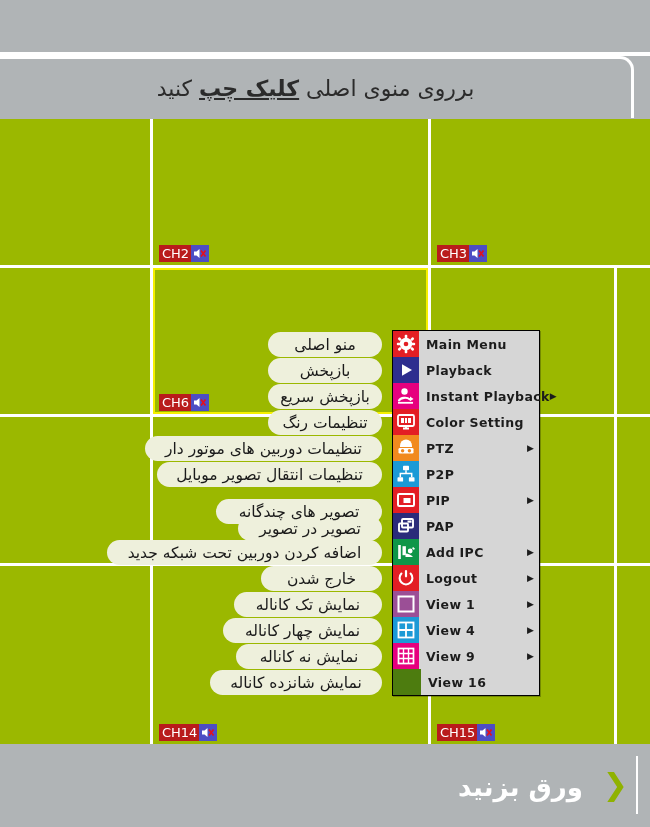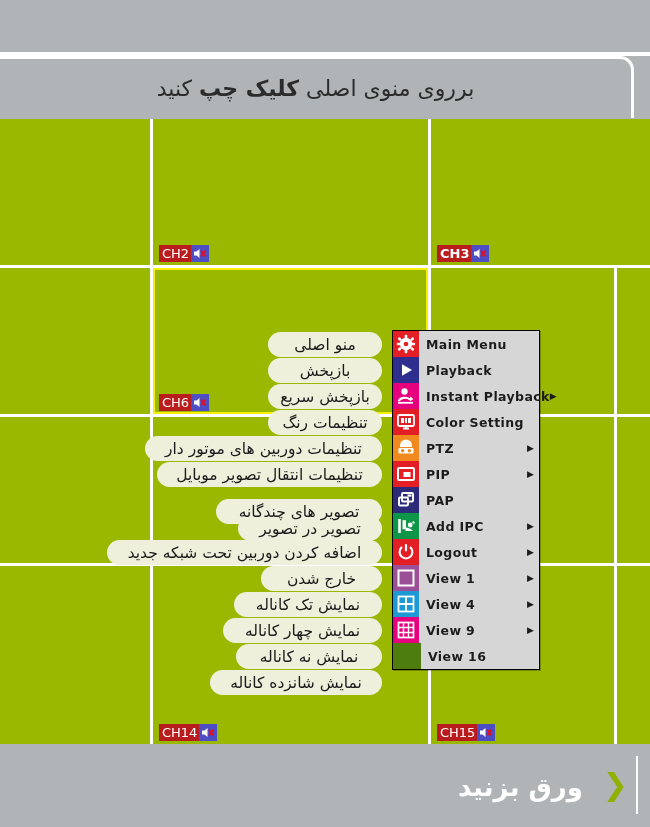--- a/index.html
+++ b/index.html
@@ -40,21 +40,21 @@
     align-items: center;
     justify-content: center;
   }
   .header-text {
     direction: rtl;
     font-size: 22px;
     color: #2b2b2b;
     letter-spacing: 0px;
     white-space: nowrap;
   }
-  .header-text b { font-weight: bold; }
+  .header-text b { font-weight: bold; text-decoration: underline; }
 
   
   .wall {
     position: absolute;
     left: 0; top: 119px;
     width: 650px; height: 625px;
     background: #ffffff;
   }
   .cell {
     position: absolute;
@@ -222,21 +222,21 @@
         <div class="ch-tag">
           <span class="ch-label">CH2</span>
           <span class="mute-icon">
             <svg width="18" height="17" viewBox="0 0 18 17">
               <path d="M3 6.5h2.5L8.5 4v9L5.5 10.5H3z" fill="#ffffff"></path>
               <path d="M10 5.5l4.5 6M14.5 5.5l-4.5 6" stroke="#e01020" stroke-width="1.7" fill="none"></path>
             </svg>
           </span>
         </div>
       </div>
-      <div class="cell" style="left: 431px; top: 0px; width: 210px; height: 146px; font-weight: bold;">
+      <div class="cell" style="left: 431px; top: 0px; width: 210px; height: 146px;">
         <div class="ch-tag">
           <span class="ch-label">CH3</span>
           <span class="mute-icon">
             <svg width="18" height="17" viewBox="0 0 18 17">
               <path d="M3 6.5h2.5L8.5 4v9L5.5 10.5H3z" fill="#ffffff"></path>
               <path d="M10 5.5l4.5 6M14.5 5.5l-4.5 6" stroke="#e01020" stroke-width="1.7" fill="none"></path>
             </svg>
           </span>
         </div>
       </div>
@@ -373,20 +373,32 @@
             <path d="M4 7.5a6 6 0 0 1 12 0v1.5H4z" fill="#ffffff"></path>
             <rect x="2.5" y="10" width="15" height="5.5" rx="1.3" fill="#ffffff"></rect>
             <circle cx="6.6" cy="12.7" r="1.7" fill="#f18a1e"></circle>
             <circle cx="13.4" cy="12.7" r="1.7" fill="#f18a1e"></circle>
           </svg>
         </div>
         <div class="mi-label">PTZ</div>
         <div class="mi-arrow">▶</div>
       </div>
       <div class="mi">
+        <div class="mi-icon" style="background: rgb(27, 154, 214);">
+          <svg width="20" height="20" viewBox="0 0 20 20">
+            <rect x="7" y="1.8" width="6" height="4.4" rx="0.7" fill="#ffffff"></rect>
+            <rect x="1.5" y="13.2" width="5.6" height="4.4" rx="0.7" fill="#ffffff"></rect>
+            <rect x="12.9" y="13.2" width="5.6" height="4.4" rx="0.7" fill="#ffffff"></rect>
+            <path d="M10 6.2v3.4M4.3 13.2V9.6h11.4v3.6" stroke="#ffffff" stroke-width="1.5" fill="none"></path>
+          </svg>
+        </div>
+        <div class="mi-label">P2P</div>
+        <div class="mi-arrow hidden">▶</div>
+      </div>
+      <div class="mi">
         <div class="mi-icon" style="background: rgb(227, 30, 36);">
           <svg width="20" height="20" viewBox="0 0 20 20">
             <rect x="2" y="4" width="16" height="12" rx="1.2" fill="none" stroke="#ffffff" stroke-width="2"></rect>
             <rect x="7.5" y="8" width="7" height="5" fill="#ffffff"></rect>
           </svg>
         </div>
         <div class="mi-label">PIP</div>
         <div class="mi-arrow">▶</div>
       </div>
       <div class="mi">

